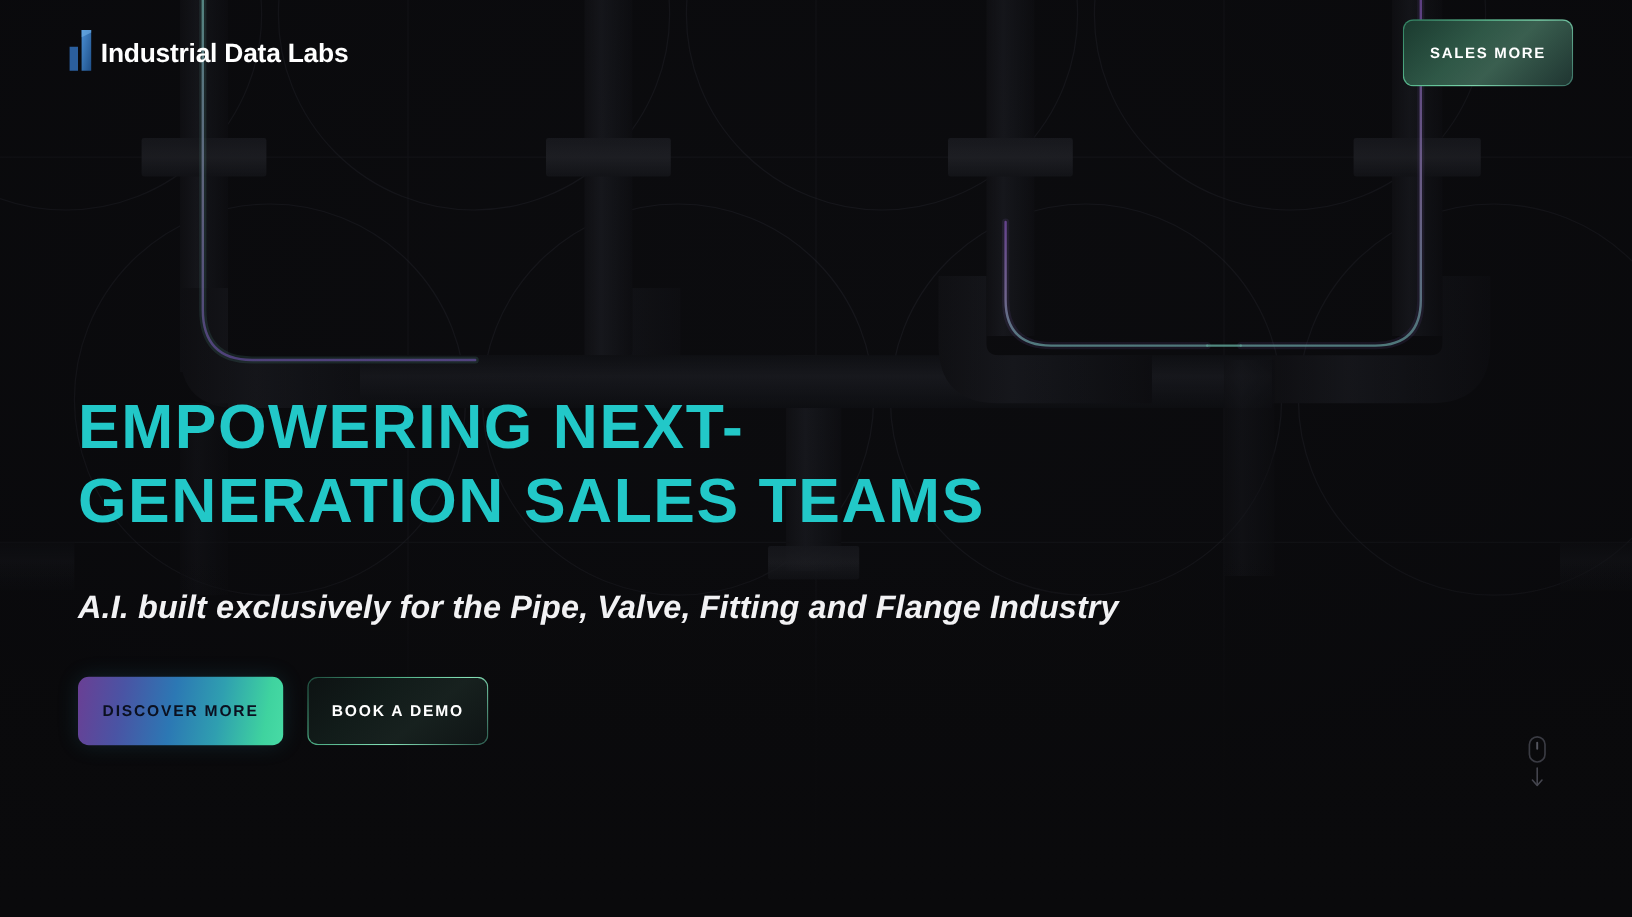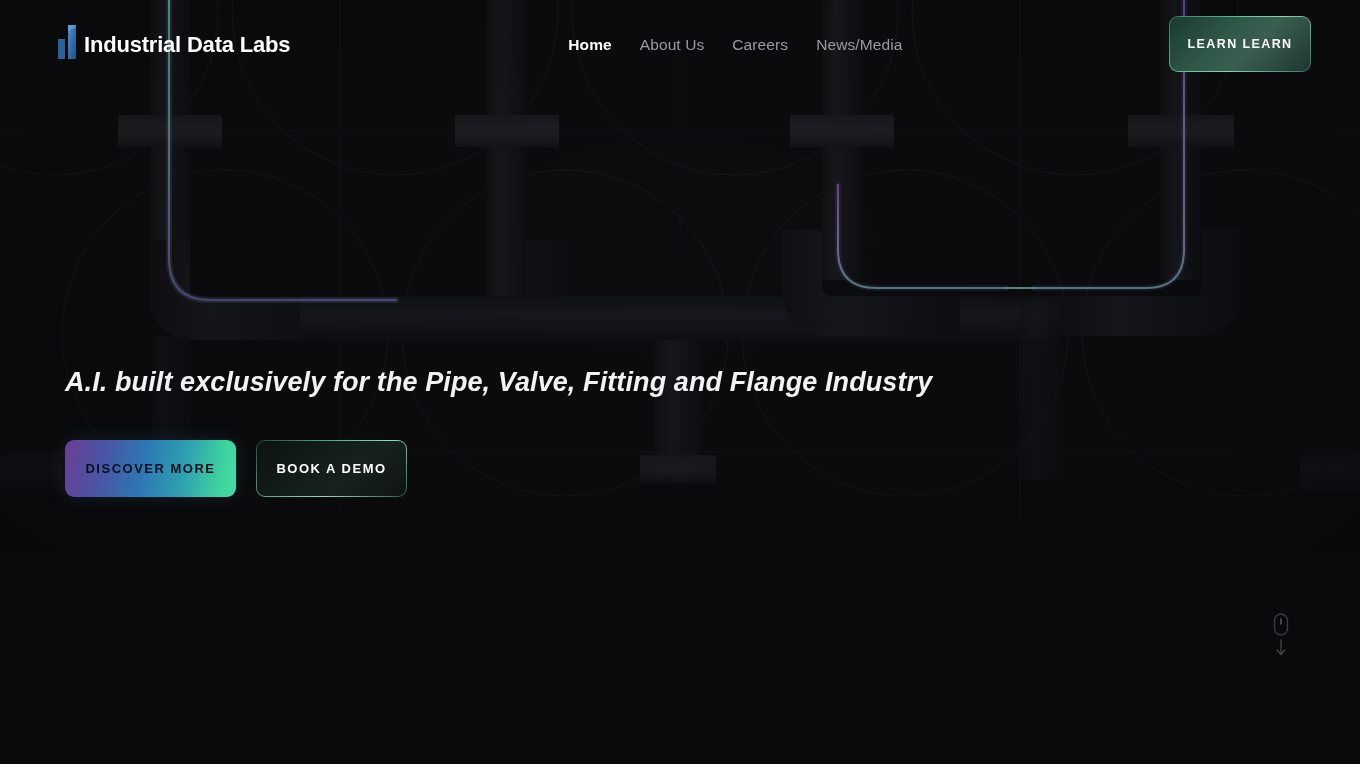--- a/index.html
+++ b/index.html
@@ -321,33 +321,28 @@
             <stop offset="100%" stop-color="#1e4f88"></stop>
           </linearGradient>
         </defs>
         <path d="M12 0 L20 0 L20 34 L12 34 Z" fill="url(#barGrad)"></path>
         <path d="M2 14 L9 14 L9 34 L2 34 Z" fill="#2b5f9e"></path>
         <path d="M12 0 L20 0 L20 2 L12 6 Z" fill="#6fb0e8" opacity="0.6"></path>
       </svg>
       <span class="brand-text">Industrial Data Labs</span>
     </div>
 
-    <nav class="nav">
-      <a class="nav-item active">Home</a>
-      <a class="nav-item">About Us</a>
-      <a class="nav-item">Careers</a>
-      <a class="nav-item">News/Media</a>
-    </nav>
 
     <div class="learn-more">
-      <span class="learn-more-label">LEARN LEARN</span>
+      <span class="learn-more-label">SALES MORE</span>
     </div>
   </header>
 
   <section class="hero">
+    <h1 class="hero-title">EMPOWERING NEXT-GENERATION SALES TEAMS</h1>
     <p class="hero-sub">A.I. built exclusively for the Pipe, Valve, Fitting and Flange Industry</p>
 
     <div class="cta-row">
       <div class="btn btn-discover">
         <span class="btn-label">DISCOVER MORE</span>
       </div>
       <div class="btn btn-demo">
         <span class="btn-label">BOOK A DEMO</span>
       </div>
     </div>

